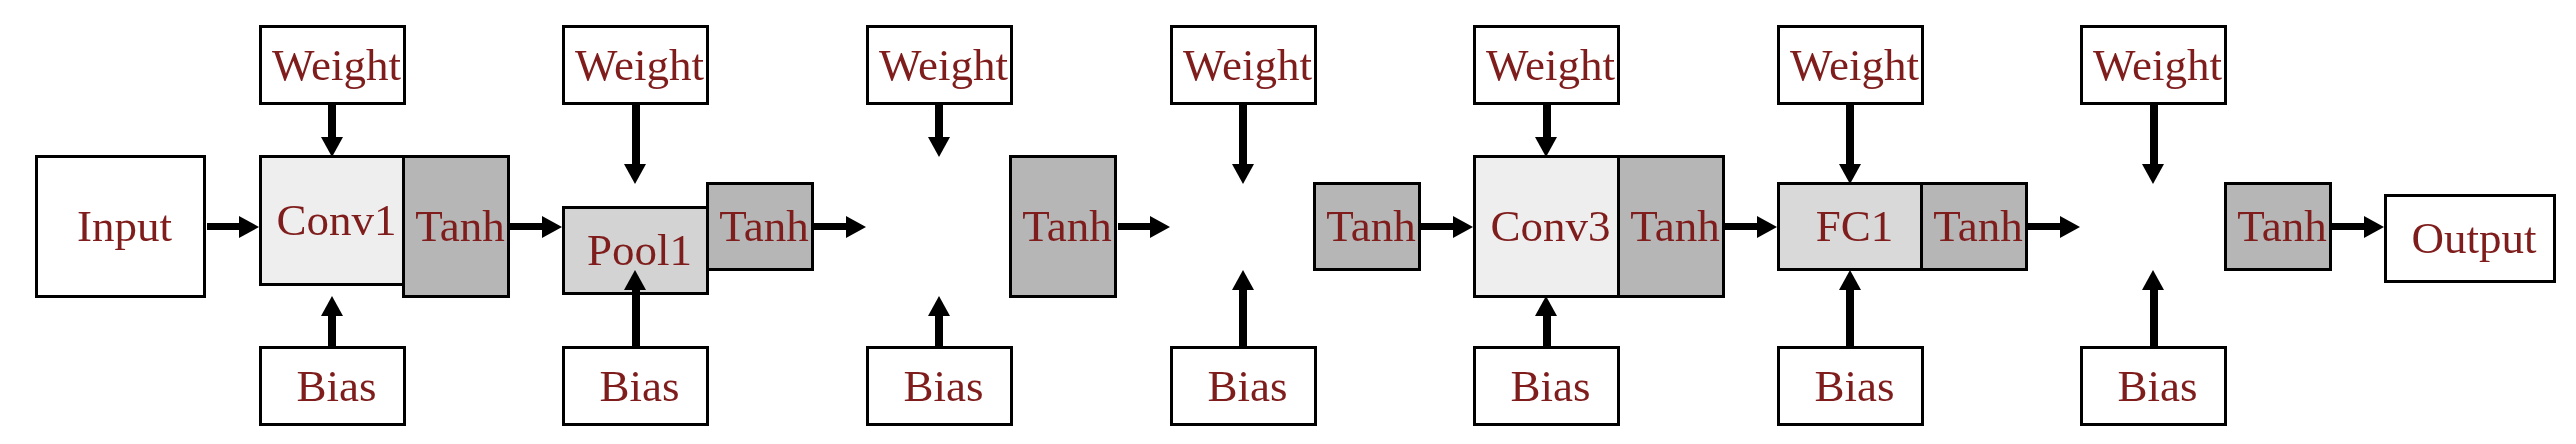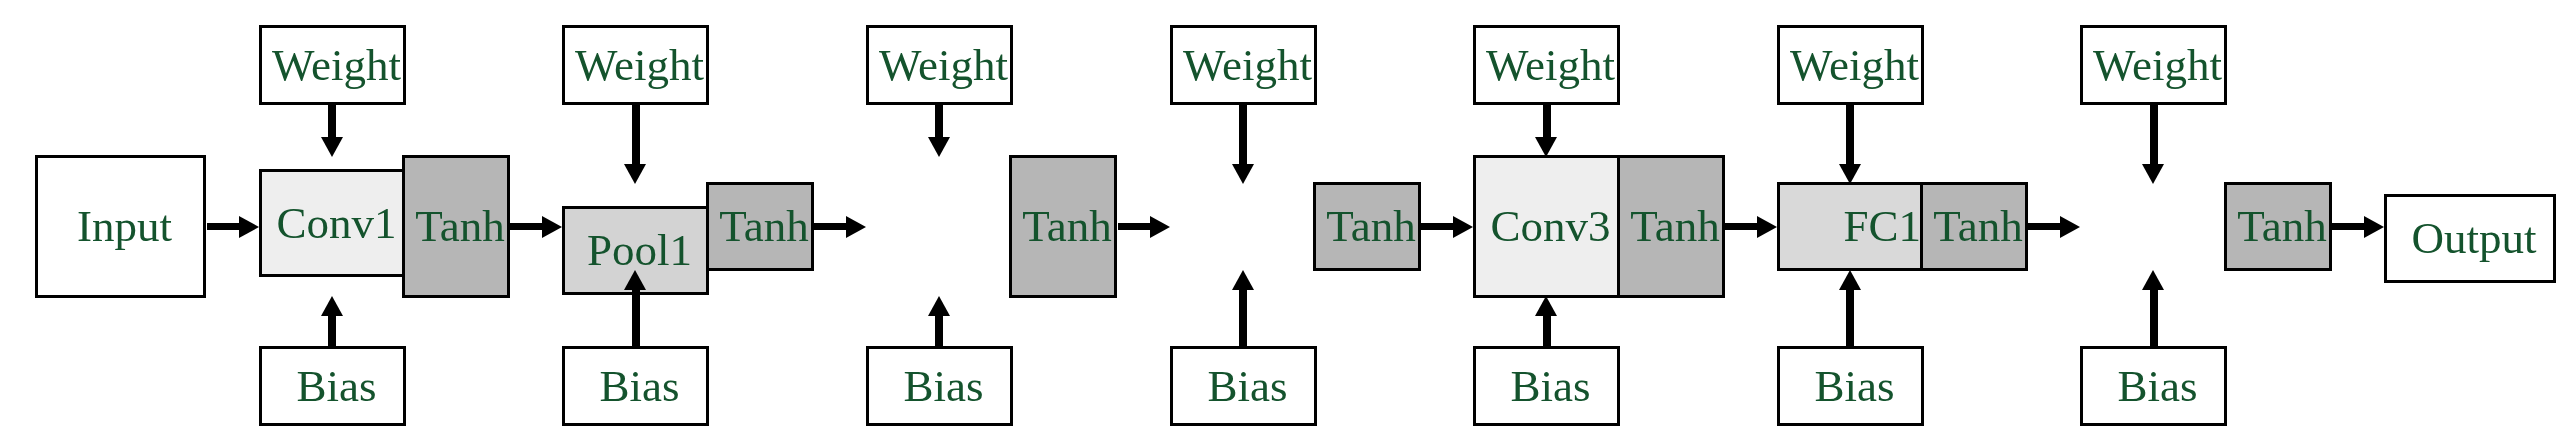--- a/index.html
+++ b/index.html
@@ -12,30 +12,30 @@
     font-family: "Liberation Serif", "DejaVu Serif", serif;
   }
   .box {
     position: absolute;
     box-sizing: border-box;
     border: 3.3px solid var(--border, #000000);
     background: #ffffff;
     display: flex;
     align-items: center;
     justify-content: center;
-    color: #14532d;
+    color: #7f1d1d;
     font-size: 45px;
     line-height: 1;
     white-space: nowrap;
     padding-left: 8px;
   }
   .fill-io   { background: var(--io-fill,  #ffffff); justify-content: center; }
   .fill-conv { background: var(--conv-fill, #eeeeee); }
   .fill-pool { background: var(--pool-fill, #d3d3d3); margin-top: 24px; }
-  .fill-fc   { background: var(--fc-fill,   #d9d9d9); justify-content: flex-end; }
+  .fill-fc   { background: var(--fc-fill,   #d9d9d9); }
   .fill-act  { background: var(--act-fill,  #b6b6b6); }
   .fill-aux  { background: var(--io-fill,  #ffffff); }
   .shaft { position: absolute; background: var(--arrow, #000000); }
   .head  { position: absolute; width: 0; height: 0; }
   .head-right { border-top: 11.3px solid transparent; border-bottom: 11.3px solid transparent; border-left: 20px solid var(--arrow, #000000); }
   .head-down  { border-left: 11.3px solid transparent; border-right: 11.3px solid transparent; border-top: 20px solid var(--arrow, #000000); }
   .head-up    { border-left: 11.3px solid transparent; border-right: 11.3px solid transparent; border-bottom: 20px solid var(--arrow, #000000); }
 </style>
 </head>
 <body>
@@ -44,21 +44,21 @@
     <div class="box fill-io" style="left: 35px; top: 155px; width: 171px; height: 143px;">
       <span>Input</span>
     </div>
     <div class="shaft" style="left: 207px; top: 223px; width: 33px; height: 7.3px;"></div>
     <div class="head head-right" style="left: 239px; top: 216px;"></div>
     <div class="box fill-aux" style="left: 259px; top: 25px; width: 147px; height: 80px;">
       <span>Weight</span>
     </div>
     <div class="shaft" style="left: 328px; top: 103px; width: 8px; height: 35px;"></div>
     <div class="head head-down" style="left: 321px; top: 137px;"></div>
-    <div class="box fill-conv" style="left: 259px; top: 169px; width: 147px; height: 108px;">
+    <div class="box fill-conv" style="left: 259px; top: 155px; width: 147px; height: 131px;">
       <span>Conv1</span>
     </div>
     <div class="box fill-act" style="left: 402px; top: 155px; width: 108px; height: 143px;">
       <span>Tanh</span>
     </div>
     <div class="head head-up" style="left: 321px; top: 296px;"></div>
     <div class="shaft" style="left: 328px; top: 315px; width: 8px; height: 33px;"></div>
     <div class="box fill-aux" style="left: 259px; top: 346px; width: 147px; height: 80px;">
       <span>Bias</span>
     </div>

